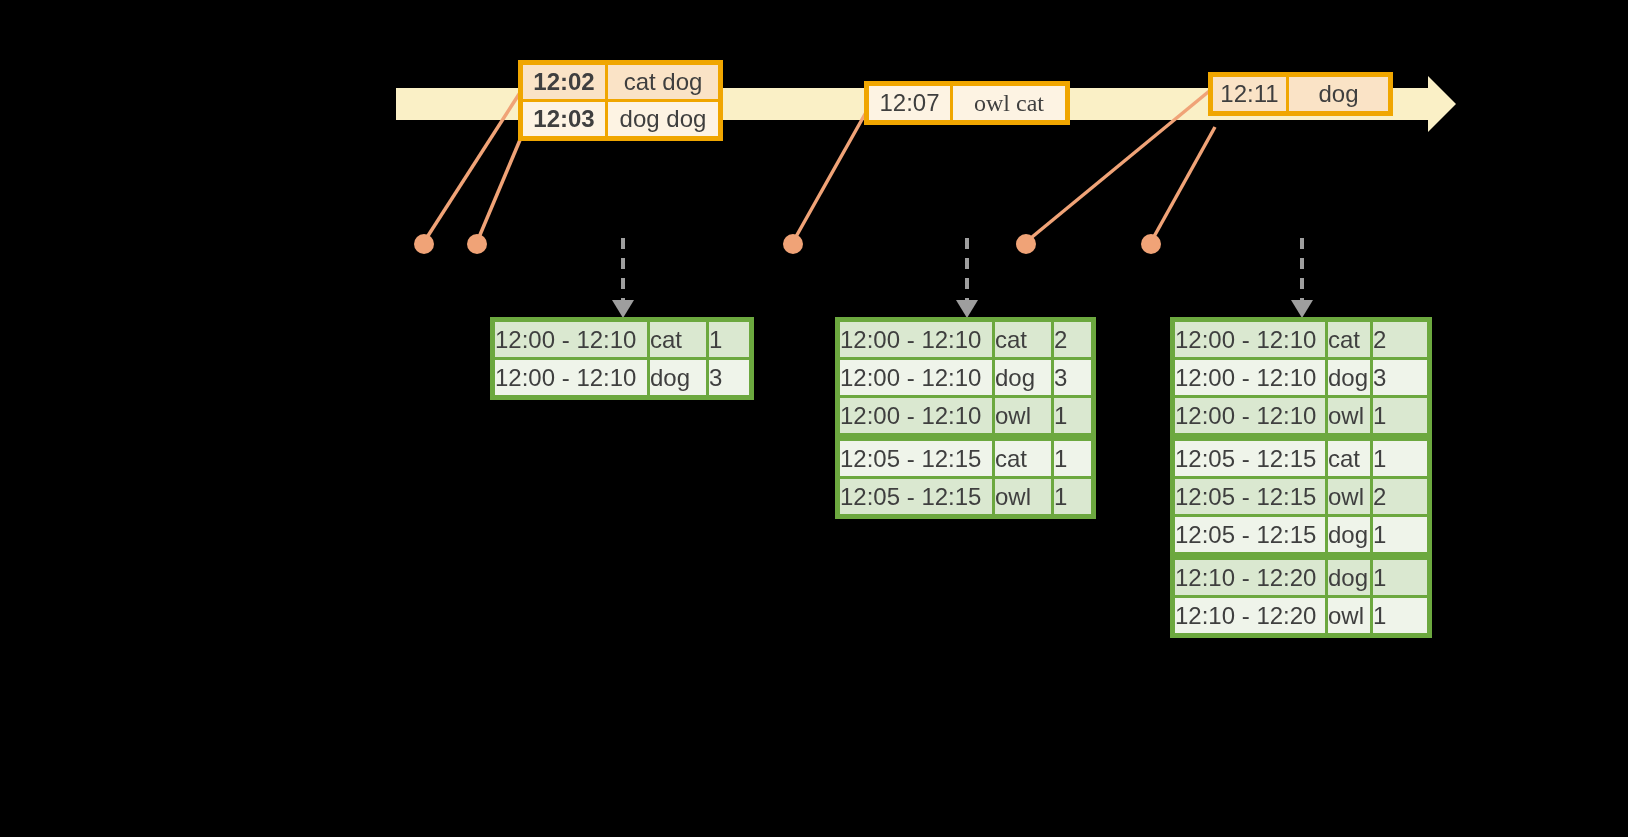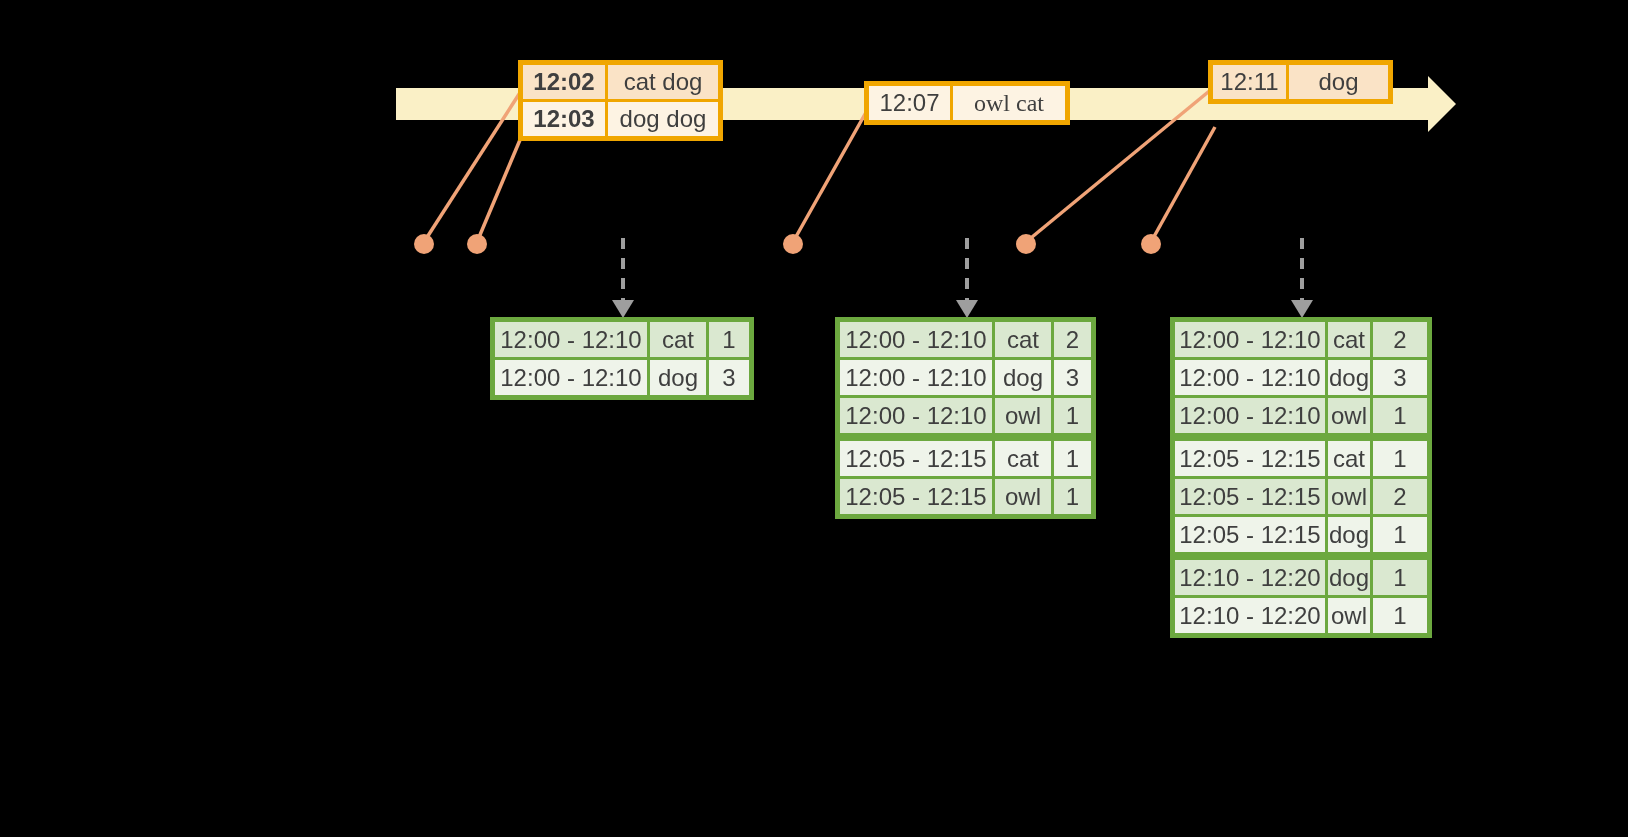--- a/index.html
+++ b/index.html
@@ -33,32 +33,32 @@
   .event-wrap table{border-collapse:collapse;}
   .event-wrap td{
     border:3px solid var(--event-border);
     height:34px;padding:0;text-align:center;vertical-align:middle;
     font-size:24px;line-height:34px;color:var(--text);
   }
   .event-wrap tr.dark  td{background:var(--event-fill-dark);}
   .event-wrap tr.light td{background:var(--event-fill-light);}
   #et1{left:518px;top:60px;} #et1 .t{width:82px;font-weight:bold;} #et1 .w{width:110px;}
   #et2{left:864px;top:81px;} #et2 .t{width:81px;} #et2 .w{width:112px;font-family:Liberation Serif, serif;}
-  #et3{left:1208px;top:60px;} #et3 .t{width:73px;} #et3 .w{width:99px;}
+  #et3{left:1208px;top:72px;} #et3 .t{width:73px;} #et3 .w{width:99px;}
 
   
   .result-wrap{
     position:absolute;z-index:2;
     border:2px solid var(--result-border);
     background:var(--result-border);
   }
   .result-wrap table{border-collapse:collapse;}
   .result-wrap td{
     border:3px solid var(--result-border);
-    height:35px;padding:0;text-align:center;vertical-align:middle;
+    height:35px;padding:0;text-align:left;vertical-align:middle;
     font-size:24px;line-height:35px;color:var(--text);
   }
   .result-wrap tr.dark  td{background:var(--result-fill-dark);}
   .result-wrap tr.light td{background:var(--result-fill-light);}
   .result-wrap tr.group-end td{border-bottom-width:8px;}
   #rt1{left:490px;top:317px;} #rt1 .win{width:152px;} #rt1 .word{width:56px;} #rt1 .cnt{width:40px;}
   #rt2{left:835px;top:317px;} #rt2 .win{width:152px;} #rt2 .word{width:56px;} #rt2 .cnt{width:37px;}
   #rt3{left:1170px;top:317px;} #rt3 .win{width:150px;} #rt3 .word{width:42px;} #rt3 .cnt{width:54px;}
 </style>
 </head>

